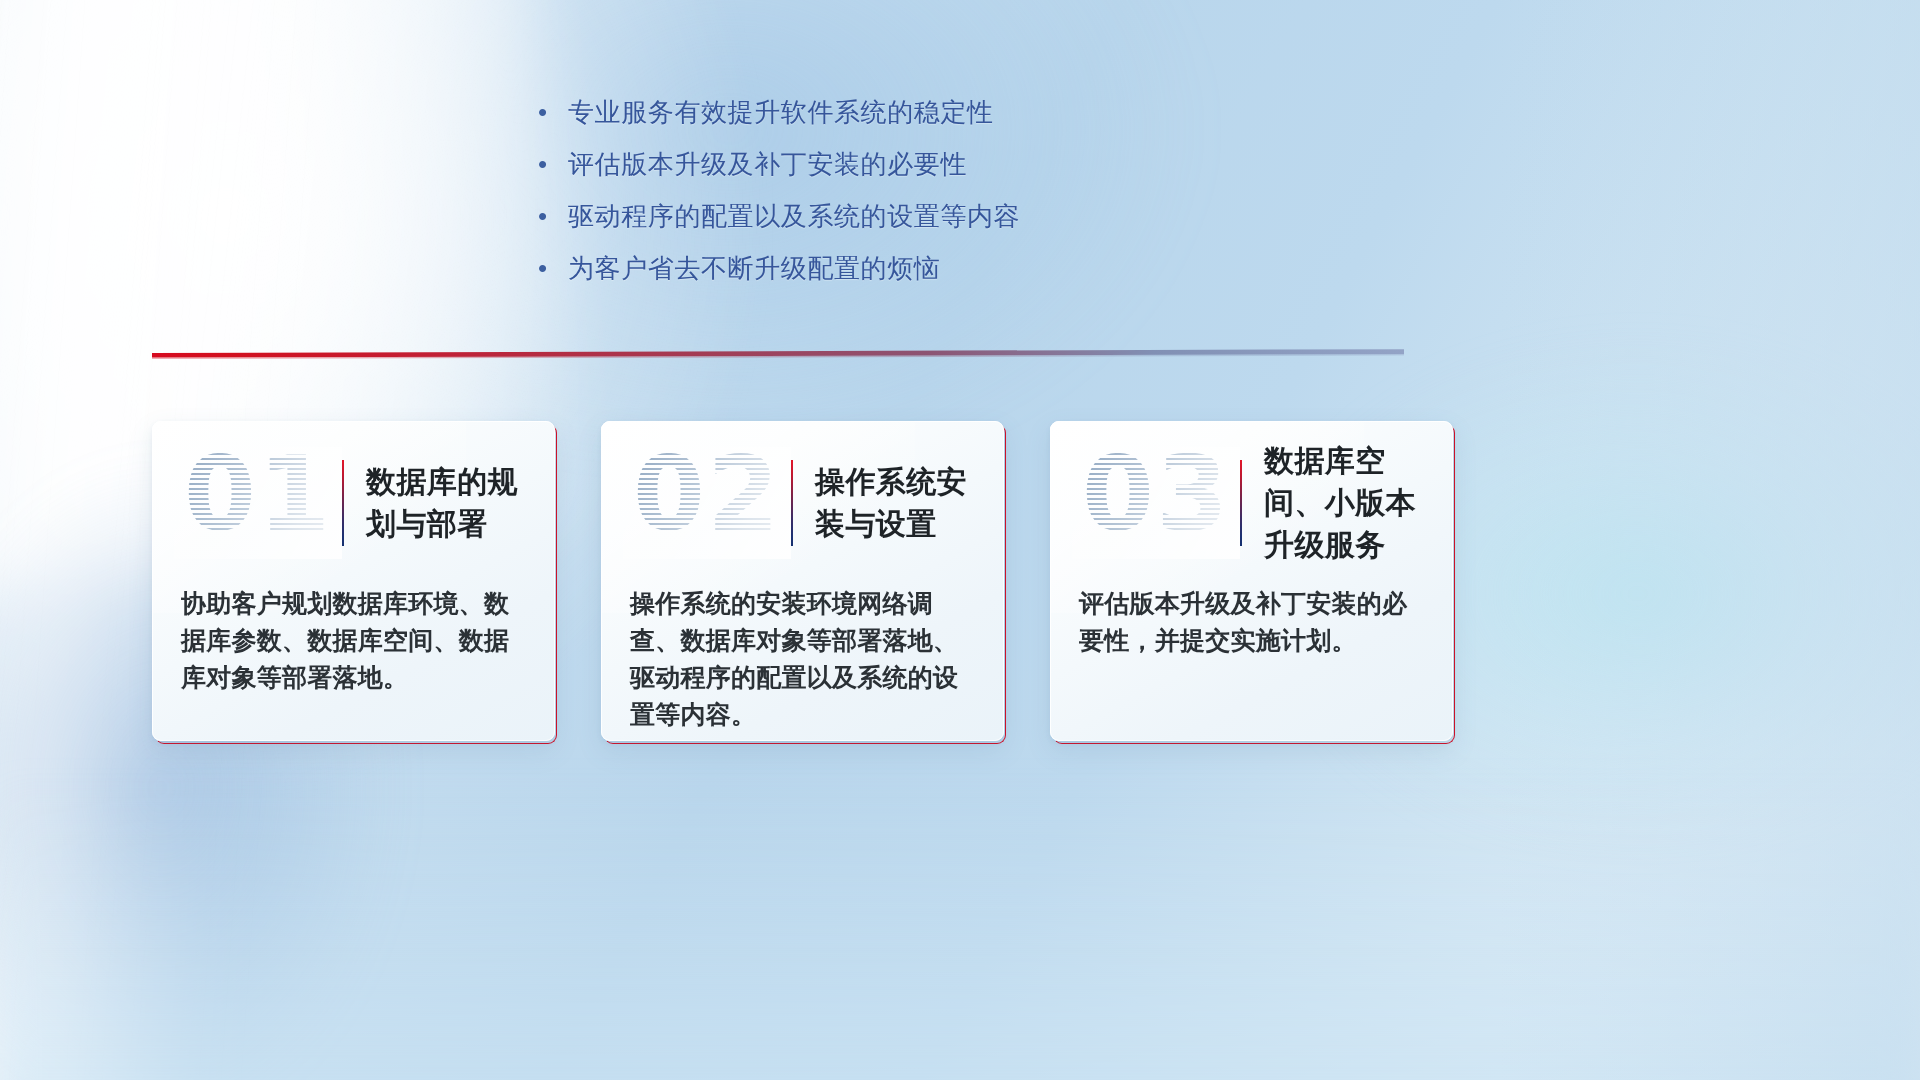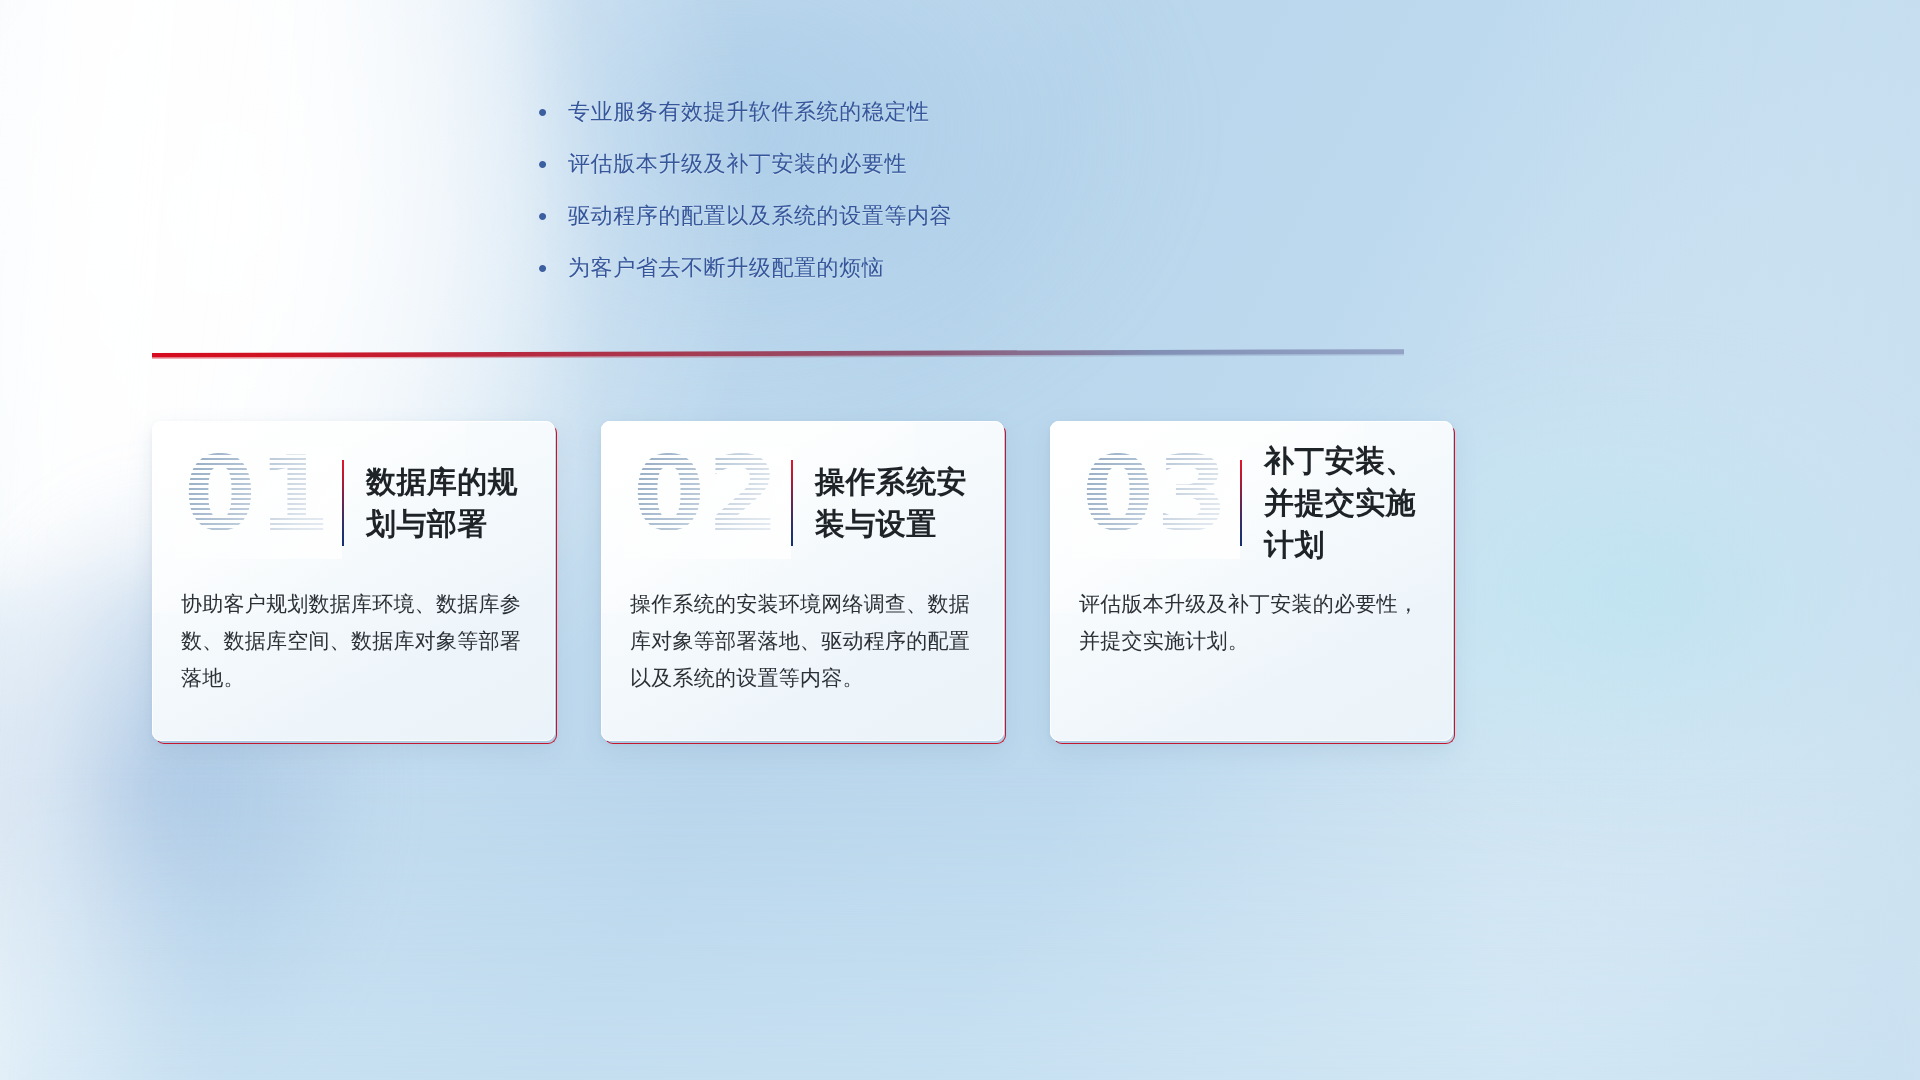--- a/index.html
+++ b/index.html
@@ -100,21 +100,21 @@
   .bullet-row {
     display:flex; align-items:flex-start;
     height:52px;
   }
   .bullet-dot {
     width:30px; flex:0 0 30px;
     color:#3c5fa0;
     font-size:26px; line-height:40px; text-align:left;
   }
   .bullet-text {
-    font-size:22px;
+    font-size:26px;
     line-height:40px;
     color:#36569b;
     letter-spacing:0.6px;
     white-space:nowrap;
     text-shadow:0 1px 1px rgba(255,255,255,0.35);
   }
 
   
   #divider {
     position:absolute;
@@ -231,24 +231,25 @@
     font-size:30px;
     line-height:42px;
     font-weight:700;
     color:#1e2327;
     letter-spacing:0.4px;
     padding-right:14px;
   }
   .card-body {
     position:absolute;
     left:29px; right:26px; top:164px;
-    font-size:21px;
+    font-size:25px;
     line-height:37px;
     color:#2b3136;
     letter-spacing:0.25px;
+    font-weight:bold;
   }
 </style>
 </head>
 <body>
 
 <div id="bg">
   <div class="bg-base"></div>
   <div class="bg-top-blue"></div>
   <div class="bg-glow-a"></div>
   <div class="bg-glow-b"></div>
@@ -336,18 +337,18 @@
   <div class="card">
     <div class="card-accent"></div>
     <div class="card-face"></div>
     <div class="card-hairline"></div>
     <div class="card-head">
       <div class="card-num">
         <div class="card-num-glyph">03</div>
         <div class="card-num-fade"></div>
       </div>
       <div class="card-rule"></div>
-      <div class="card-title">补丁安装、并提交实施计划</div>
+      <div class="card-title">数据库空间、小版本升级服务</div>
     </div>
     <div class="card-body">评估版本升级及补丁安装的必要性，并提交实施计划。</div>
   </div>
 
 </div>
 
 </body></html>

